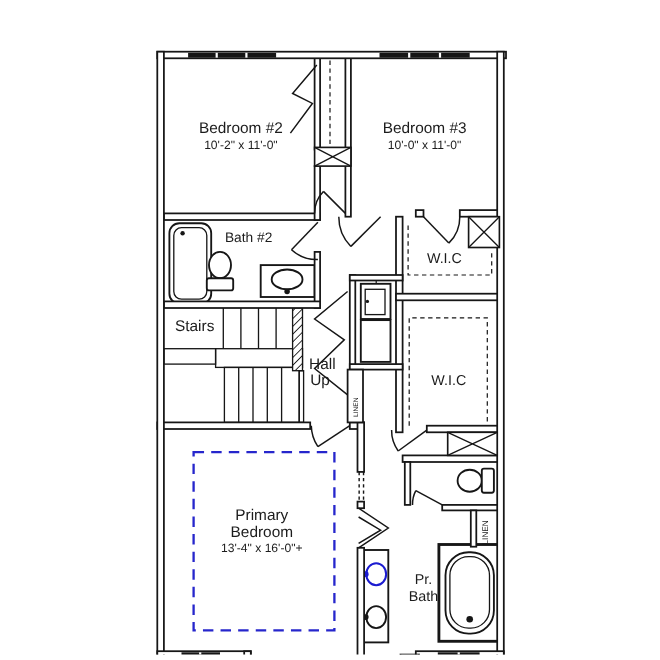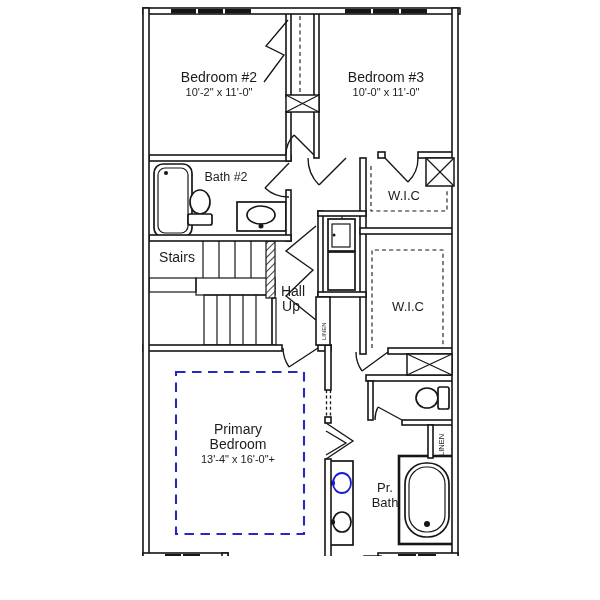--- a/index.html
+++ b/index.html
@@ -1,17 +1,17 @@
 <!DOCTYPE html>
 <html style="--wall: #161616; --accent: #2626cc; --fixblue: #1b1bd0;"><head>
 <meta charset="utf-8">
 <style>
   :root { --wall:#161616; --accent:#2626cc; --fixblue:#1b1bd0; }
   html,body { margin:0; padding:0; background:#ffffff; }
-  .stage { width:600px; height:556px; position:relative; background:#fff; }
+  .stage { width:600px; height:556px; position:relative; background:#fff;margin-top:39px; }
   svg { display:block; }
   .w    { fill:#fff; stroke:var(--wall); stroke-width:1.6; }
   .win  { fill:var(--wall); stroke:none; }
   .tick { fill:#fff; }
   .thin { fill:none; stroke:var(--wall); stroke-width:1.2; }
   .fix  { fill:#fff; stroke:var(--wall); stroke-width:1.7; }
   .fixthick { fill:#fff; stroke:var(--wall); stroke-width:2.6; }
   .dot  { fill:var(--wall); stroke:none; }
   .dash { fill:none; stroke:var(--wall); stroke-width:1.1; stroke-dasharray:4 3.2; }
   .wdash{ fill:none; stroke:var(--wall); stroke-width:1.3; stroke-dasharray:3 2.6; }

